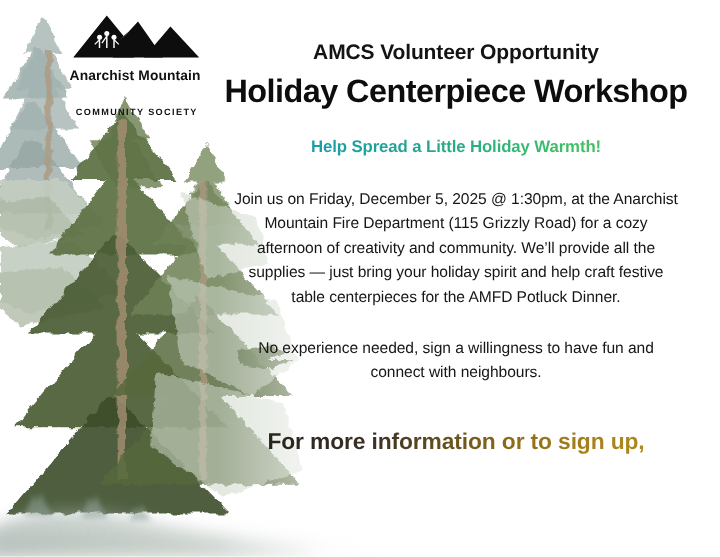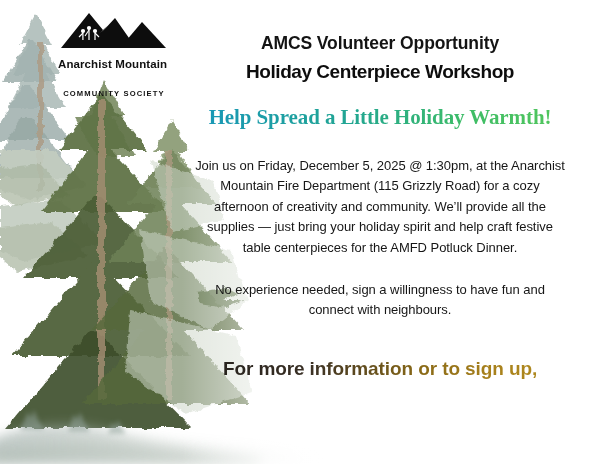--- a/index.html
+++ b/index.html
@@ -29,28 +29,28 @@
   #content{
     position:absolute;left:180px;top:0;width:400px;height:464px;
     text-align:center;
   }
   .eyebrow{
     margin:0;padding-top:33px;
     font-size:17.5px;font-weight:700;color:#141414;letter-spacing:-.1px;
   }
   .headline{
     margin:0;padding-top:7px;
-    font-size:19px;font-weight:700;color:#0d0d0d;letter-spacing:-.45px;
+    font-size:27px;font-weight:700;color:#0d0d0d;letter-spacing:-.45px;
   }
   .subtitle{
     margin:0;padding-top:22px;
-    font-size:21px;font-weight:600;letter-spacing:-.1px;
+    font-size:14px;font-weight:600;letter-spacing:-.1px;
     background-image:linear-gradient(95deg,#1795bd 0%,#21a593 42%,#3ebd66 72%,#56c85a 100%);
     -webkit-background-clip:text;background-clip:text;
-    -webkit-text-fill-color:transparent;color:transparent;font-family:Liberation Serif, serif;
+    -webkit-text-fill-color:transparent;color:transparent;
   }
   .body-para{
     margin:0 auto;font-size:13px;line-height:1.57;color:#161616;
     width:376px;letter-spacing:-.05px;
   }
   #para1{padding-top:26px;}
   #para2{padding-top:22px;width:366px;}
   .contact{
     margin:4px auto;padding-top:31px;width:350px;
     font-size:19px;line-height:1.42;font-weight:700;letter-spacing:-.1px;

